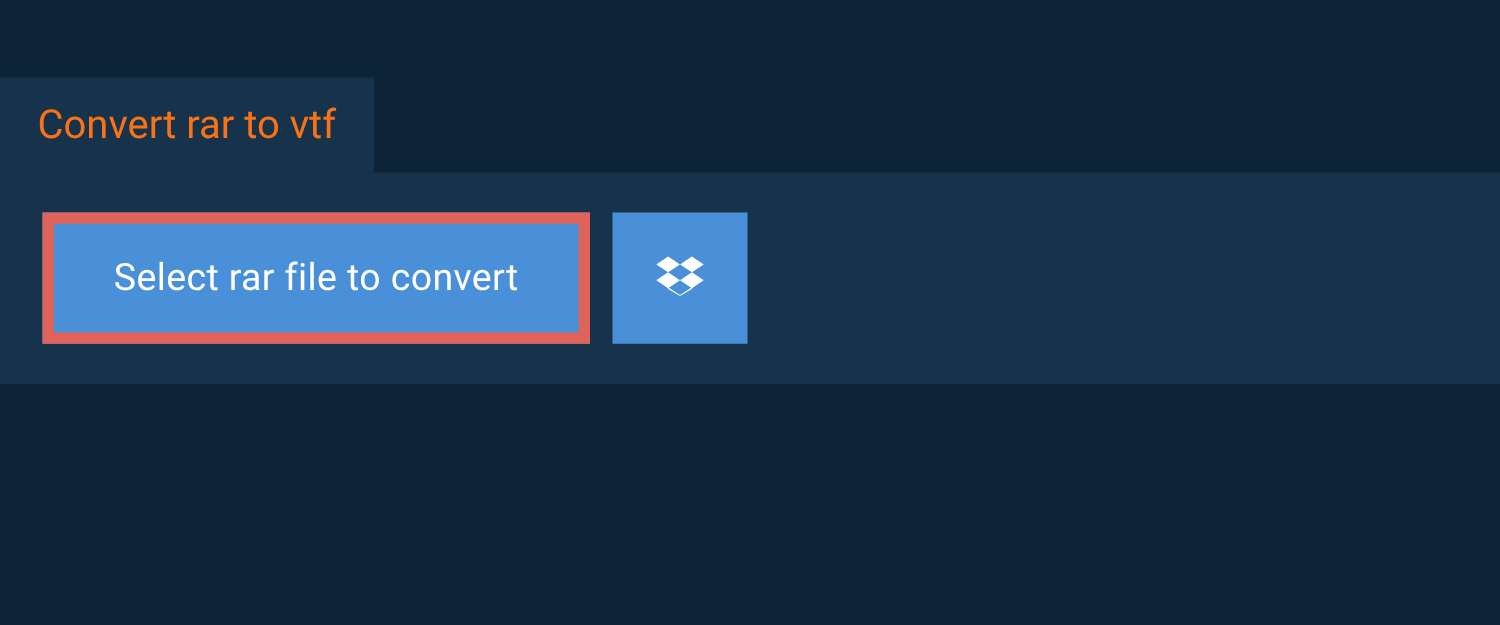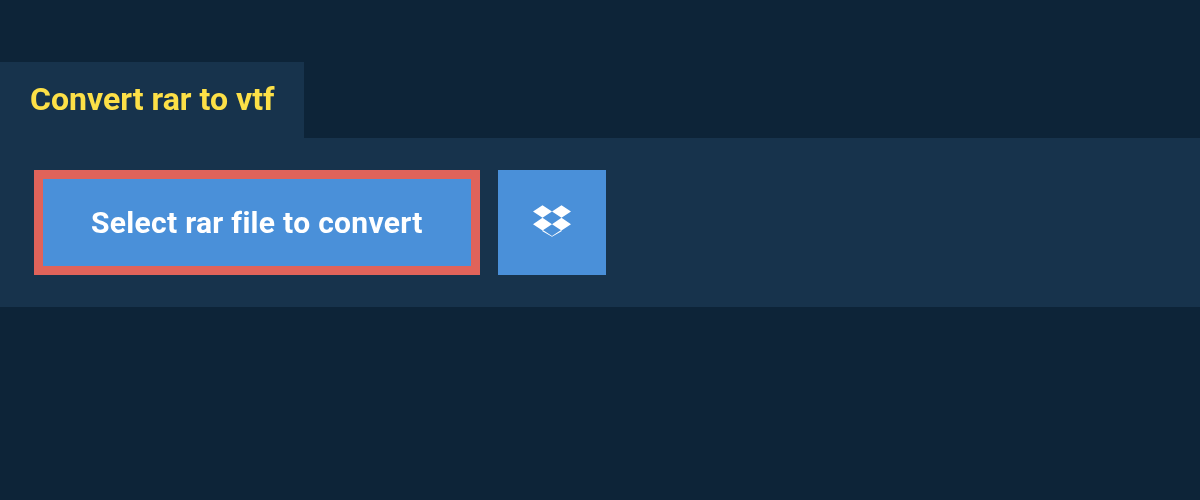--- a/index.html
+++ b/index.html
@@ -16,40 +16,40 @@
       overflow: hidden;
     }
     .top-gap {
       height: 62px;
     }
     .tab-container {
       display: flex;
     }
     .tab {
       background: #17334c;
-      color: #fde047;
+      color: #f97316;
       font-size: 32px;
-      font-weight: 700;
+      font-weight: 400;
       padding: 18px 30px 20px 30px;
       display: inline-block;
       text-align: right;
     }
     .panel {
       background: #17334c;
       padding: 32px 34px;
       display: flex;
       gap: 18px;
       align-items: stretch;
     }
     .select-button {
       background: #4a90d9;
       border: 9px solid #e0635a;
       color: #ffffff;
       font-size: 30px;
-      font-weight: 700;
+      font-weight: 400;
       padding: 26px 48px;
       cursor: pointer;
       display: flex;
       align-items: center;
       justify-content: center;
       letter-spacing: 0.3px;
     }
     .dropbox-button {
       background: #4a90d9;
       width: 108px;

